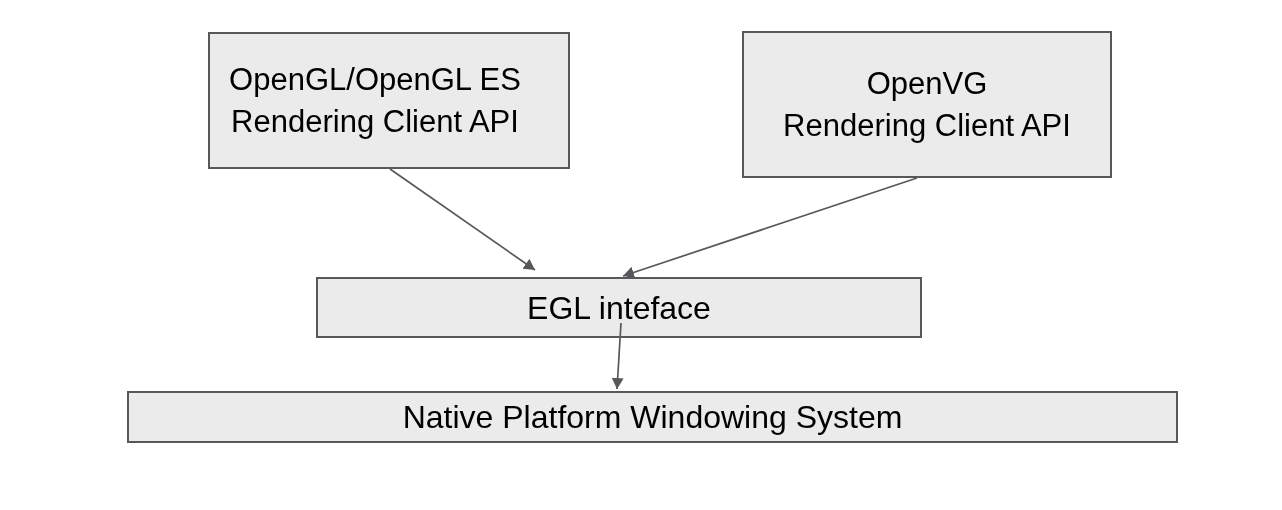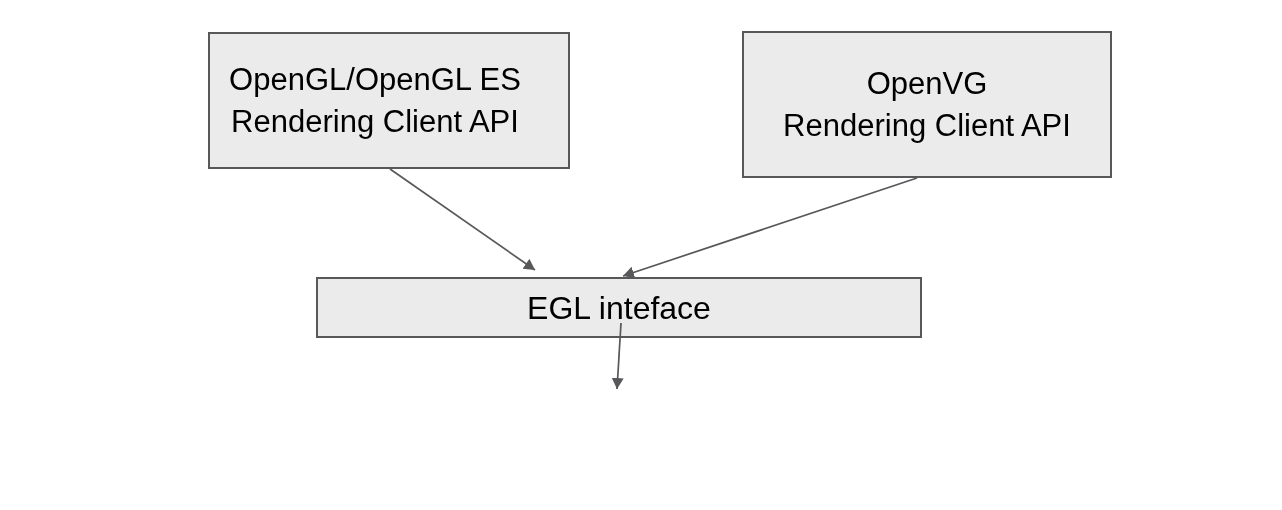--- a/index.html
+++ b/index.html
@@ -65,20 +65,23 @@
     <div class="label">
       <div>OpenVG</div>
       <div>Rendering Client API</div>
     </div>
   </div>
 
   <div class="node" id="box-egl">
     <div class="label">EGL inteface</div>
   </div>
 
+  <div class="node" id="box-native">
+    <div class="label">Native Platform Windowing System</div>
+  </div>
 
   <svg class="edges" viewBox="0 0 1282 510">
     <defs>
       <marker id="arrowhead" markerUnits="userSpaceOnUse" markerWidth="14" markerHeight="14" refX="11" refY="6" orient="auto">
         <path d="M0,0 L11,6 L0,12 Z" fill="#58585b"></path>
       </marker>
     </defs>
     <line x1="390" y1="169" x2="535" y2="270" marker-end="url(#arrowhead)" stroke="#58585b"></line>
     <line x1="917" y1="178" x2="623" y2="276" marker-end="url(#arrowhead)" stroke="#58585b"></line>
     <line x1="621" y1="323" x2="617" y2="389" marker-end="url(#arrowhead)" stroke="#58585b"></line>

